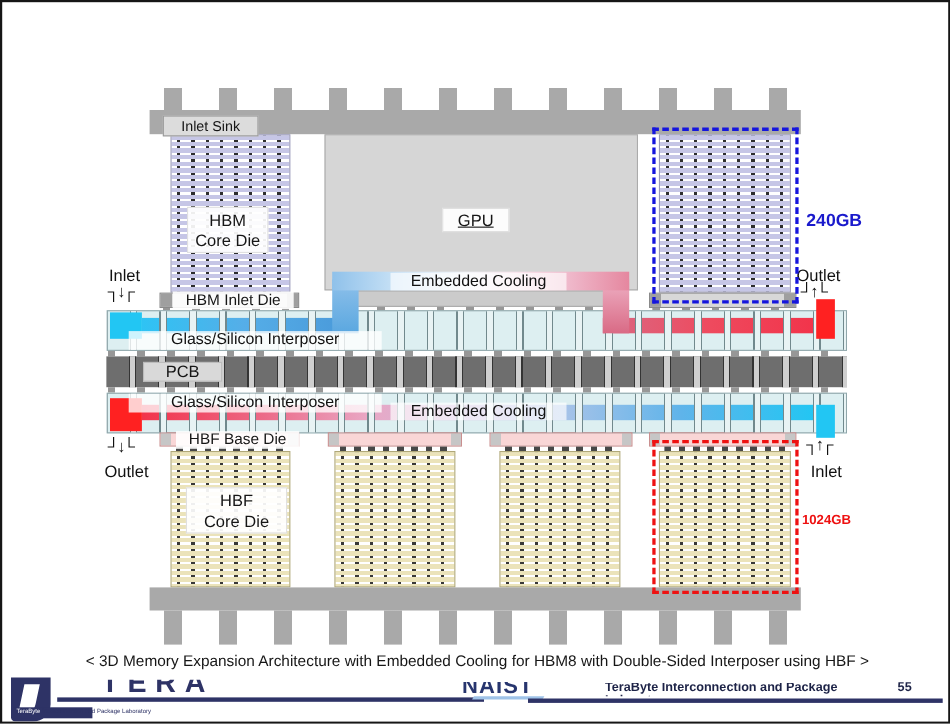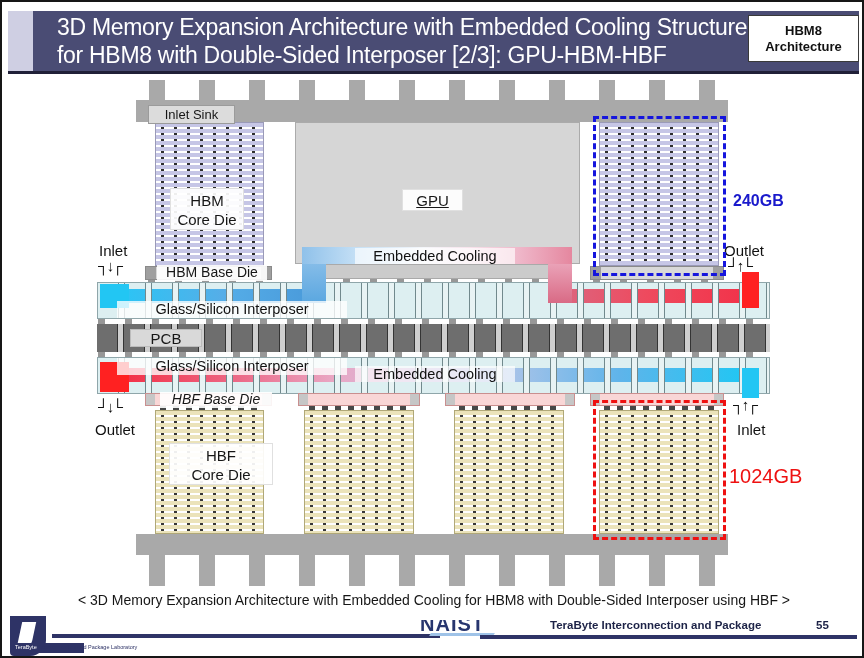--- a/index.html
+++ b/index.html
@@ -55,21 +55,21 @@
   
   .cold-stub { background:#22c6f3; }
   .hot-stub  { background:#ff2121; }
   
   .portlabel { color:#111; font-size:15px; }
   .porticon  { color:#111; font-size:15px; font-weight:bold; letter-spacing:-2px; line-height:14px; }
   
   .dashbox-blue { border:3px dashed #1515dd; z-index:4; }
   .dashbox-red  { border:3px dashed #ee1111; z-index:4; }
   .cap-blue { color:#1a1acc; font-size:16px; font-weight:bold; }
-  .cap-red  { color:#ee1111; font-size:20px; font-weight:normal; }
+  .cap-red  { color:#ee1111; font-size:12px; font-weight:bold; }
   
   #caption { left:0; top:590px; width:864px; text-align:center; color:#161616; font-size:14px; }
   .clip { overflow:hidden; }
   #footer-line-l { left:50px;  top:632px; width:388px; height:4px; background:#2e3366; }
   #footer-line-r { left:478px; top:633px; width:377px; height:4px; background:#2e3366; }
   #logo-mark { left:8px; top:614px; width:36px; height:40px; background:#2e3366;
     border-radius:0 0 16px 4px; }
   #logo-mark:after { content:""; position:absolute; left:9px; top:6px; width:14px; height:30px;
     background:#fff; border-radius:0 0 12px 0; transform:skewX(-12deg); }
   #logo-sub-patch { left:10px; top:641px; width:72px; height:10px; background:#2e3366; }
@@ -85,31 +85,20 @@
     transform:skewX(-30deg); }
   #lab-wrap { left:548px; top:619px; width:250px; height:12px; }
   #lab-wrap span { display:block; margin-top:-2px; font-size:11.5px; font-weight:bold; color:#1d2347; }
   #pageno { left:814px; top:617px; font-size:11.5px; font-weight:bold; color:#1d2347; }
 </style>
 </head>
 <body>
 
 <div id="slide">
 
-  <div class="abs" id="titlebar">
-    <div class="abs" id="titlestripe"></div>
-    <div class="abs" id="titletext">
-      <div>3D Memory Expansion Architecture with Embedded Cooling Structure</div>
-      <div>for HBM8 with Double-Sided Interposer [2/3]: GPU-HBM-HBF</div>
-    </div>
-    <div class="abs" id="cornerbox">
-      <div>HBM8</div>
-      <div>Architecture</div>
-    </div>
-  </div>
 
   <div class="abs fins" style="left:134px; top:78px;  width:592px; height:21px;"></div>
   <div class="abs hsbar" style="left:134px; top:98px;  width:592px; height:22px;"></div>
   <div class="abs hslabel" style="left:146px; top:103px; width:87px; height:19px; z-index:3;">Inlet Sink</div>
 
   <div class="abs hbm-stack" style="left:153px; top:120px; width:109px; height:144px;"></div>
   <div class="abs stack-label" style="left:168px; top:186px; width:74px; height:42px; z-index:2;">
     <div>HBM</div>
     <div>Core Die</div>
   </div>
@@ -122,21 +111,21 @@
 
   <div class="abs" style="left:300px; top:252px; width:24px; height:49px; background:linear-gradient(180deg,#8fc1ea,#5aa7e0); z-index:3;"></div>
   <div class="abs" style="left:546px; top:252px; width:24px; height:49px; background:linear-gradient(180deg,#eeb0c4,#d96a85); z-index:3;"></div>
   <div class="abs" style="left:300px; top:245px; width:270px; height:17px; z-index:3;
        background:linear-gradient(90deg,#8fc1ea 0%,#c9e2f6 22%,#f4f6fa 45%,#f8e3ec 62%,#eeb3c6 82%,#e5879f 100%);"></div>
   <div class="abs band-label" style="left:353px; top:246px; width:160px; height:16px; background:rgba(255,255,255,0.65); z-index:3;">Embedded Cooling</div>
   <div class="abs" style="left:312px; top:262px; width:241px; height:15px; background:#cbcbcb; border:1px solid #a9a9a9;"></div>
   <div class="abs bumps" style="left:314px; top:277px; width:238px; height:5px;"></div>
 
   <div class="abs basedie-hbm" style="left:143px; top:264px; width:127px; height:14px;"></div>
-  <div class="abs dielabel" style="left:155px; top:263px; width:110px; height:16px; z-index:3;">HBM Base Die</div>
+  <div class="abs dielabel" style="left:155px; top:263px; width:110px; height:16px; z-index:3;">HBM Inlet Die</div>
   <div class="abs bumps" style="left:146px; top:278px; width:122px; height:4px;"></div>
   <div class="abs basedie-hbm" style="left:588px; top:264px; width:134px; height:14px;"></div>
   <div class="abs bumps" style="left:591px; top:278px; width:128px; height:4px;"></div>
 
   <div class="abs portlabel" style="left:97px; top:240px;">Inlet</div>
   <div class="abs porticon" style="left:96px; top:257px;"><span>┐↓┌</span></div>
   <div class="abs portlabel" style="left:722px; top:240px;">Outlet</div>
   <div class="abs porticon" style="left:726px; top:257px;"><span>┘↑└</span></div>
 
   <div class="abs interposer" style="left:95px; top:280px; width:673px; height:37px;"></div>
@@ -160,48 +149,51 @@
   <div class="abs pillars" style="left:96px; top:356px; width:671px; height:35px; z-index:2;"></div>
   <div class="abs hot-stub" style="left:98px; top:360px; width:29px; height:30px; z-index:3;"></div>
   <div class="abs cold-stub" style="left:740px; top:366px; width:17px; height:30px; z-index:3;"></div>
   <div class="abs band-label" style="left:115px; top:356px; width:230px; height:17px; z-index:3;">Glass/Silicon Interposer</div>
   <div class="abs band-label" style="left:353px; top:364px; width:160px; height:16px; background:rgba(255,255,255,0.68); z-index:3;">Embedded Cooling</div>
 
   <div class="abs basedie-hbf" style="left:143px; top:391px; width:127px; height:13px;"></div>
   <div class="abs basedie-hbf" style="left:296px; top:391px; width:122px; height:13px;"></div>
   <div class="abs basedie-hbf" style="left:443px; top:391px; width:130px; height:13px;"></div>
   <div class="abs basedie-hbf" style="left:588px; top:391px; width:134px; height:13px;"></div>
-  <div class="abs dielabel" style="left:158px; top:390px; width:112px; height:16px; z-index:3;font-style:italic;">HBF Base Die</div>
+  <div class="abs dielabel" style="left:158px; top:390px; width:112px; height:16px; z-index:3;">HBF Base Die</div>
   <div class="abs bumpsd" style="left:158px; top:404px; width:100px; height:4px;"></div>
   <div class="abs bumpsd" style="left:307px; top:404px; width:100px; height:4px;"></div>
   <div class="abs bumpsd" style="left:457px; top:404px; width:100px; height:4px;"></div>
   <div class="abs bumpsd" style="left:602px; top:404px; width:110px; height:4px;"></div>
 
   <div class="abs hbf-stack" style="left:153px; top:408px; width:109px; height:124px;"></div>
   <div class="abs hbf-stack" style="left:302px; top:408px; width:110px; height:124px;"></div>
   <div class="abs hbf-stack" style="left:452px; top:408px; width:110px; height:124px;"></div>
   <div class="abs hbf-stack" style="left:597px; top:408px; width:120px; height:124px;"></div>
-  <div class="abs stack-label" style="left:167px; top:441px; width:104px; height:42px; z-index:2;">
+  <div class="abs stack-label" style="left:167px; top:441px; width:92px; height:42px; z-index:2;">
     <div>HBF</div>
     <div>Core Die</div>
   </div>
   <div class="abs dashbox-red" style="left:591px; top:398px; width:133px; height:140px;"></div>
   <div class="abs cap-red" style="left:727px; top:463px;">1024GB</div>
 
   <div class="abs porticon" style="left:96px; top:398px;"><span>┘↓└</span></div>
   <div class="abs portlabel" style="left:93px; top:419px;">Outlet</div>
   <div class="abs porticon" style="left:731px; top:396px;"><span>┐↑┌</span></div>
   <div class="abs portlabel" style="left:735px; top:419px;">Inlet</div>
 
   <div class="abs hsbar" style="left:134px; top:532px; width:592px; height:21px;"></div>
   <div class="abs fins" style="left:134px; top:553px; width:592px; height:31px;"></div>
 
   <div class="abs" id="caption">&lt; 3D Memory Expansion Architecture with Embedded Cooling for HBM8 with Double-Sided Interposer using HBF &gt;</div>
 
   <div class="abs" id="logo-mark"></div>
+  <div class="abs clip" id="tera-wrap">
+    <span>TERA</span>
+  </div>
   <div class="abs" id="footer-line-l"></div>
   <div class="abs" id="logo-sub-patch"></div>
   <div class="abs" id="logo-sub">
     <span class="w">TeraByte</span><span class="n"> Interconnection and Package Laboratory</span>
   </div>
   <div class="abs clip" id="naist-wrap">
     <span>NAIST</span>
   </div>
   <div class="abs" id="naist-swoosh"></div>
   <div class="abs" id="footer-line-r"></div>

